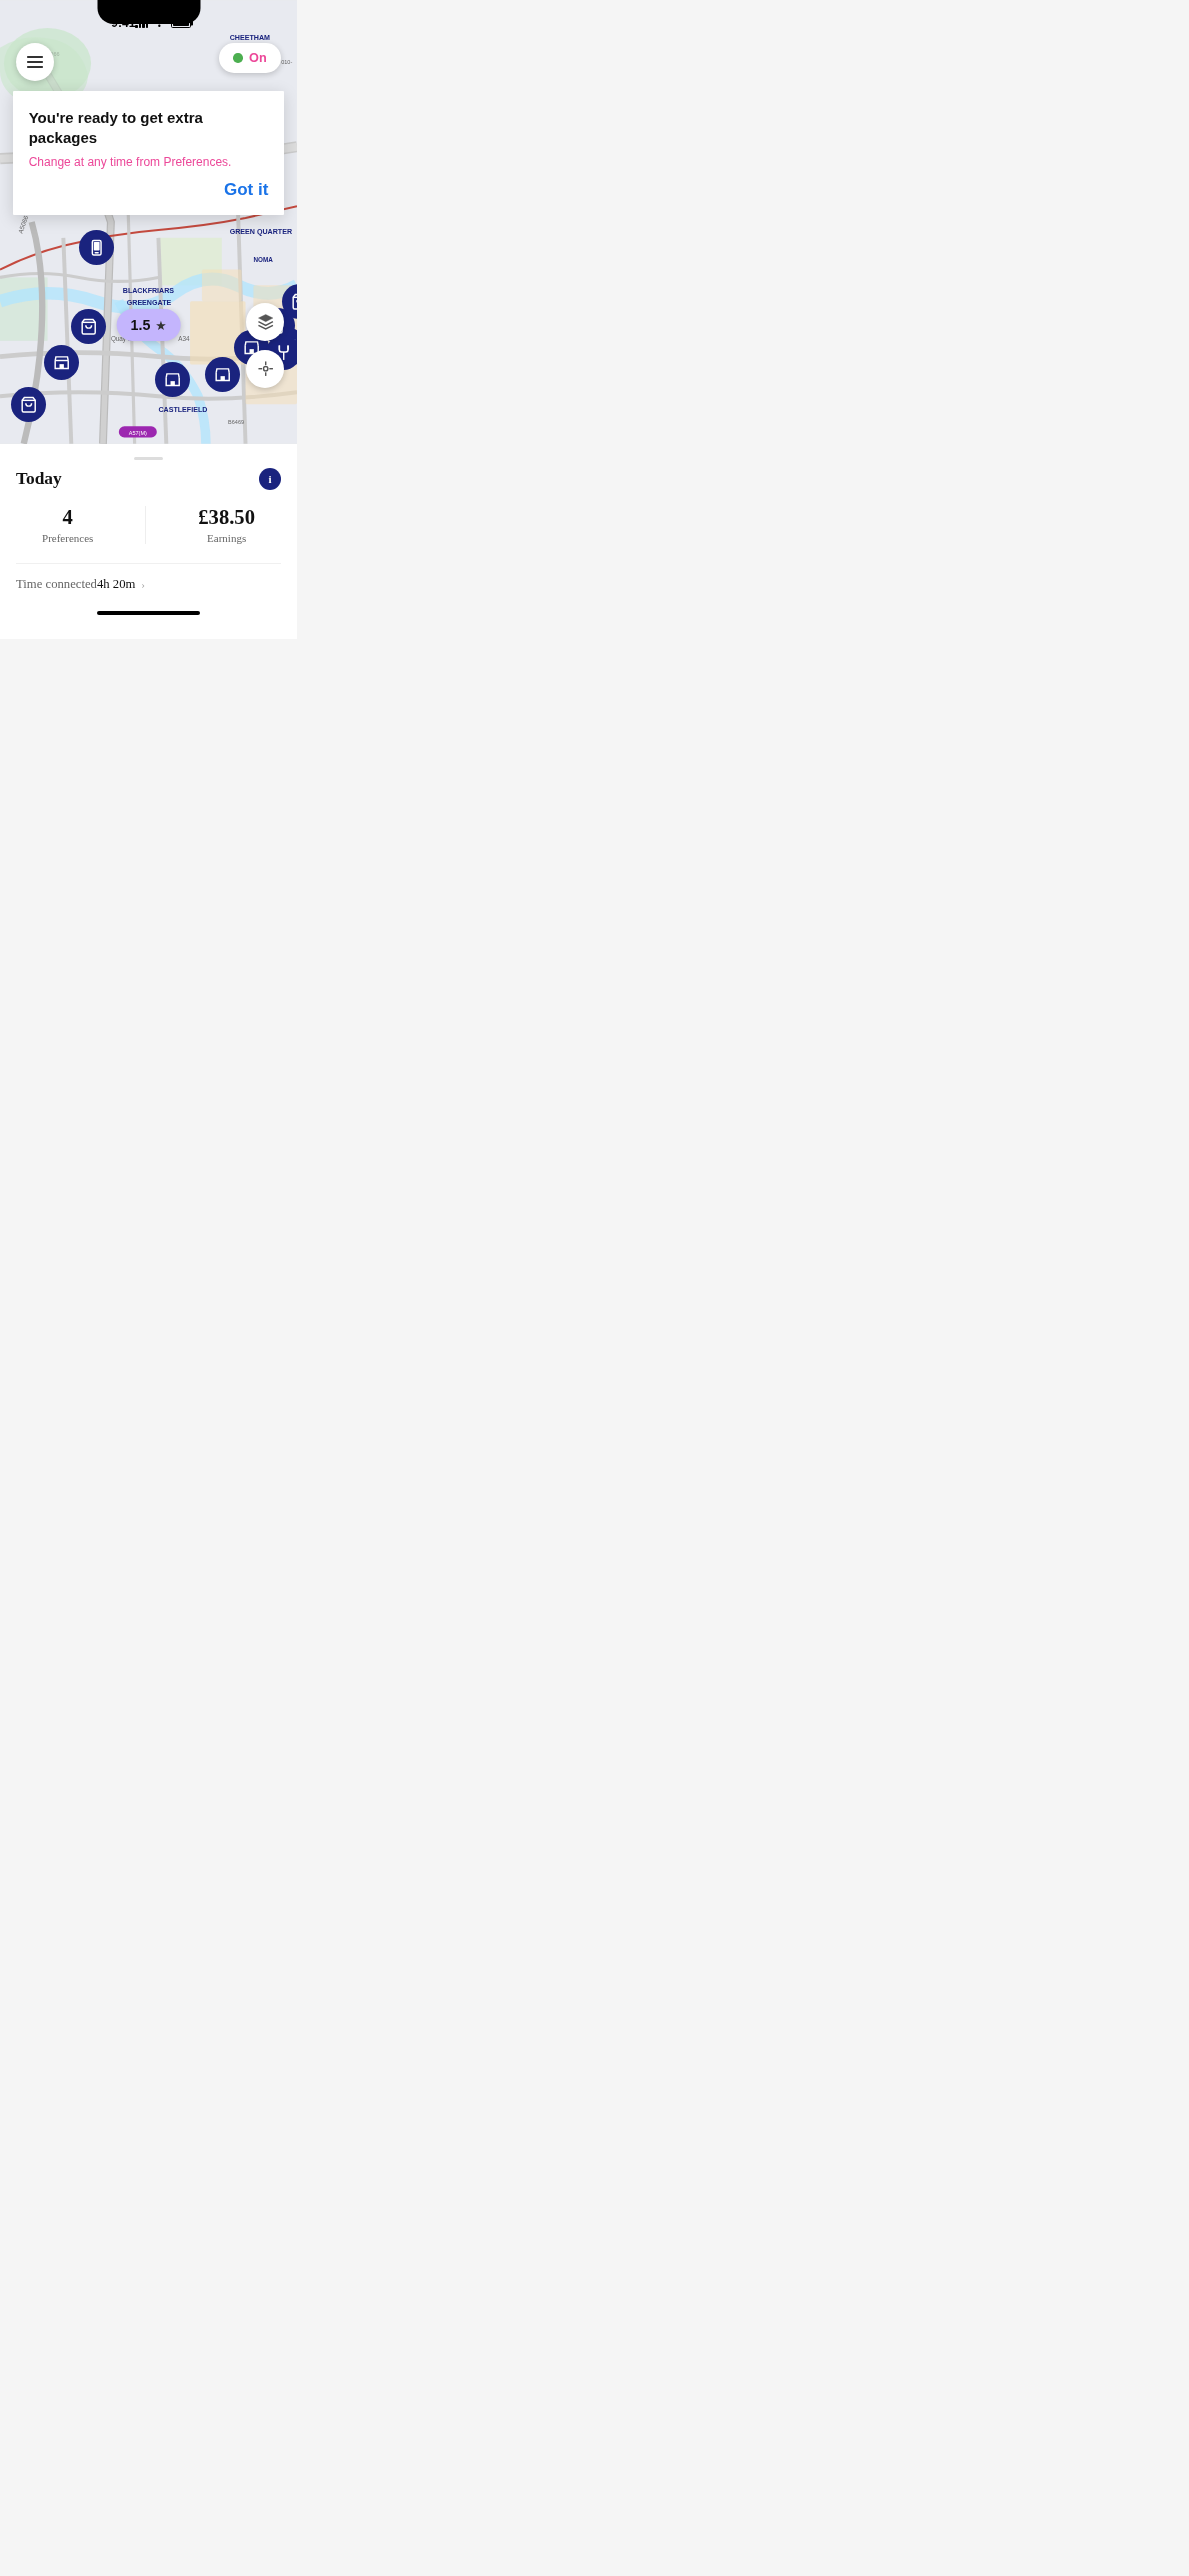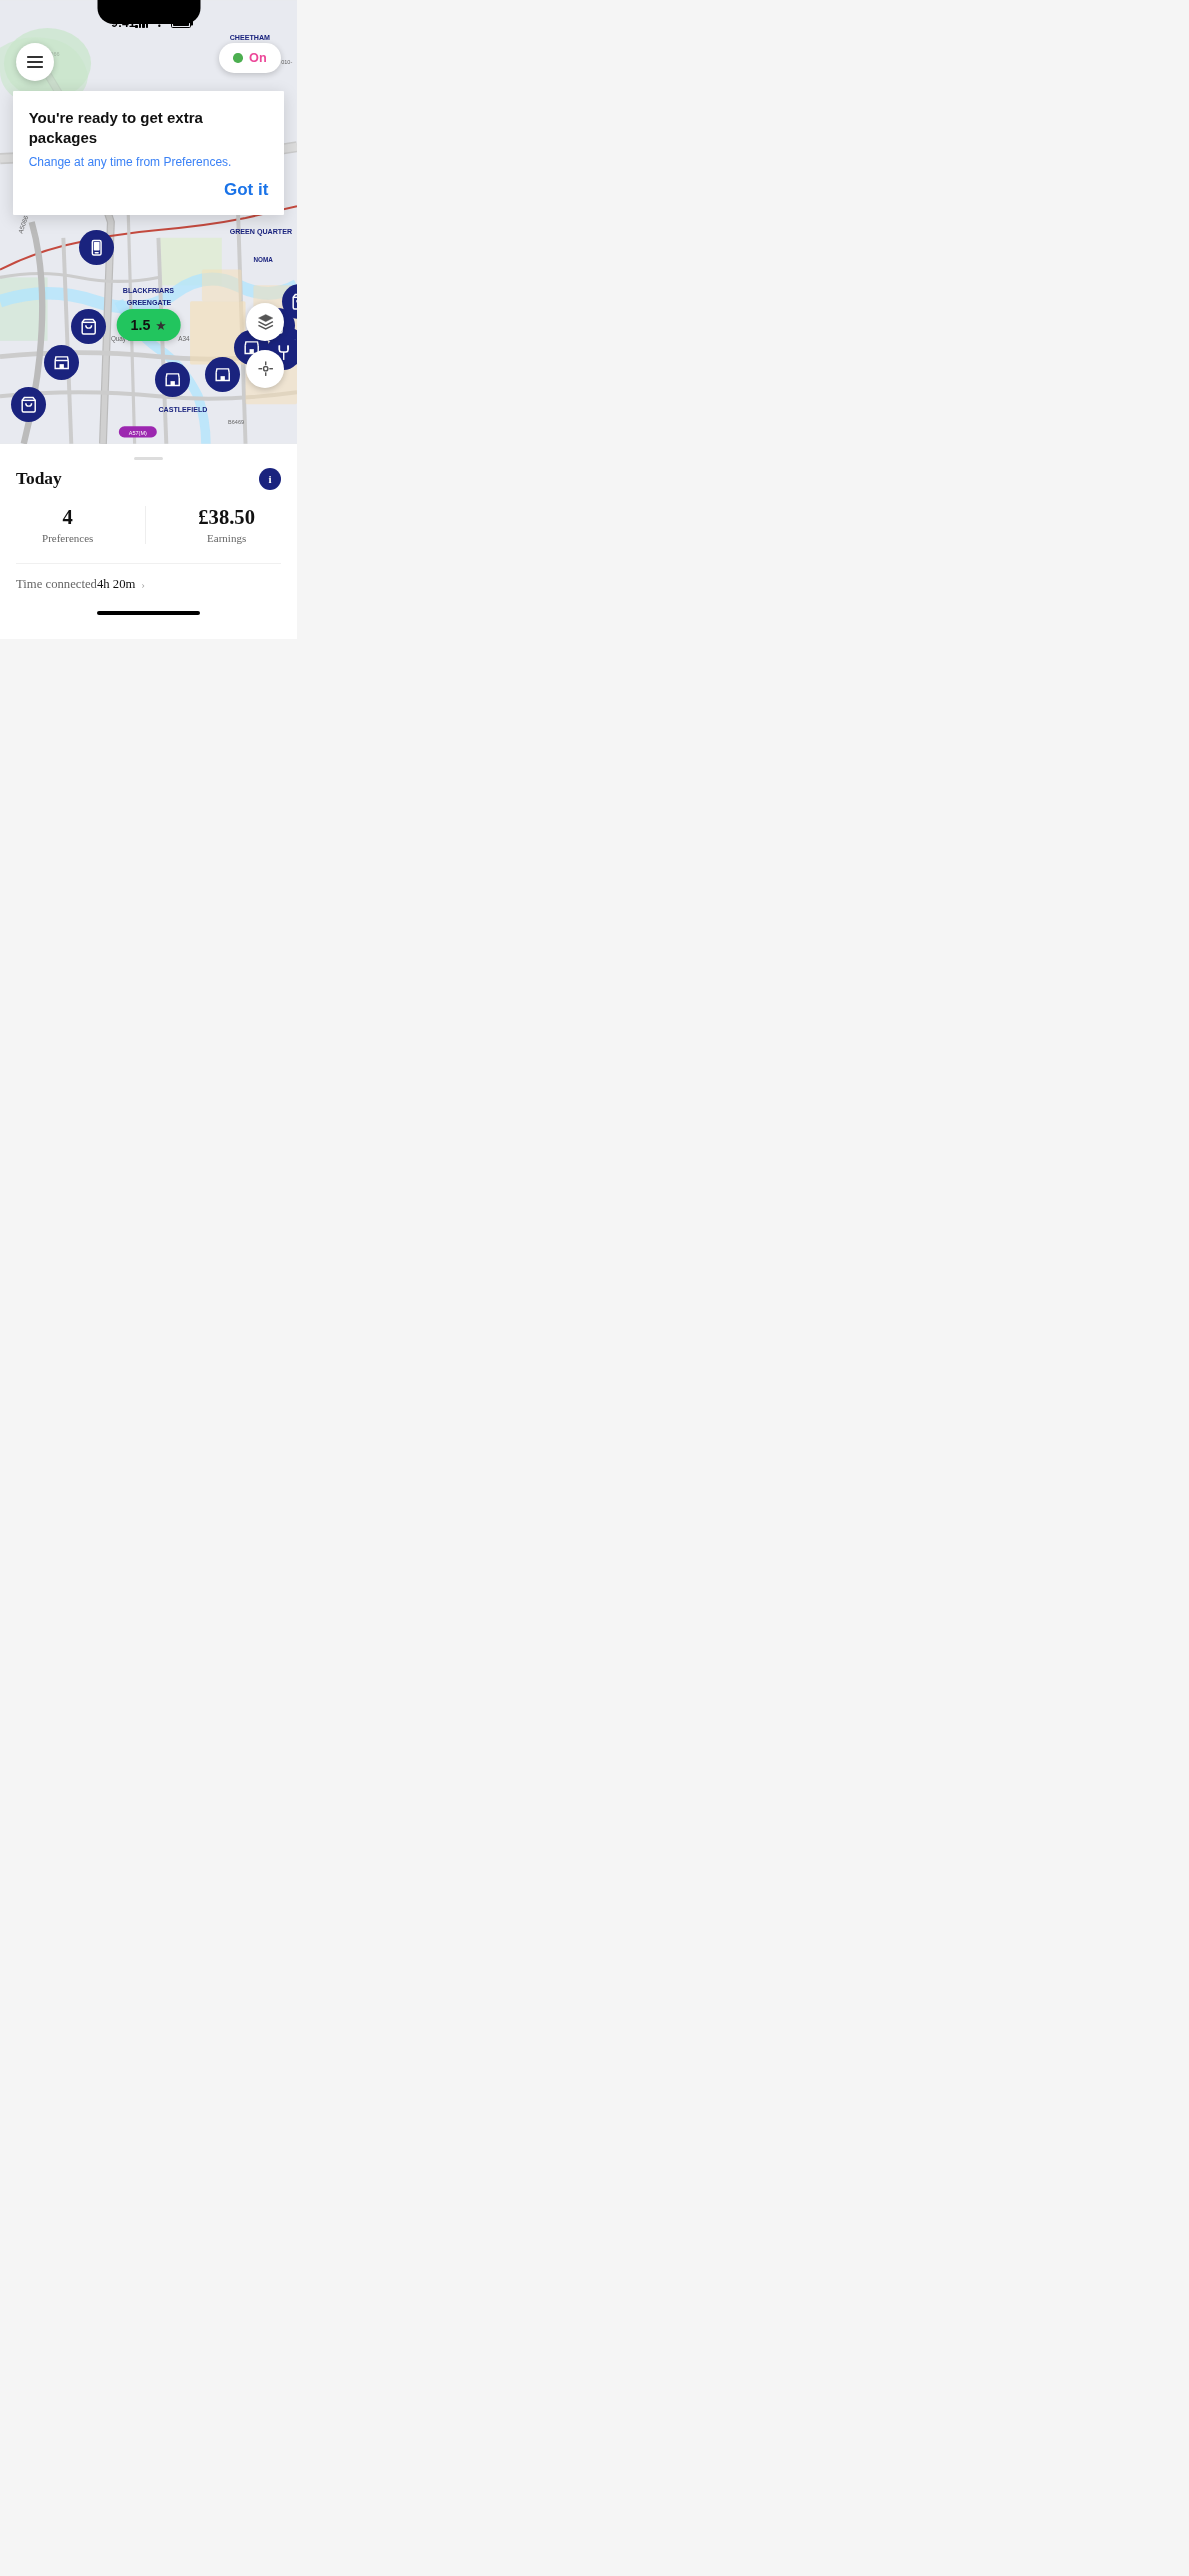--- a/index.html
+++ b/index.html
@@ -178,21 +178,21 @@
     }
     .popup-title {
       font-size: 15px;
       font-weight: 700;
       color: #111;
       line-height: 1.3;
       margin-bottom: 8px;
     }
     .popup-subtitle {
       font-size: 12px;
-      color: #3b82f6;
+      color: #ec4899;
       margin-bottom: 11px;
     }
     .popup-action {
       text-align: right;
     }
     .got-it-btn {
       font-size: 17px;
       font-weight: 600;
       color: #1a73e8;
       background: none;
@@ -214,21 +214,21 @@
       font-size: 14.3px;
       z-index: 30;
     }
 
     
     .rating-badge {
       position: absolute;
       bottom: 103px;
       left: 50%;
       transform: translateX(-50%);
-      background: #22c55e;
+      background: #c4b5fd;
       border-radius: 19px;
       padding: 8px 14.3px;
       display: flex;
       align-items: center;
       gap: 4.8px;
       box-shadow: 0 1.6px 6.3px rgba(0,0,0,0.2);
       z-index: 40;
     }
     .rating-value {
       font-size: 14.3px;

